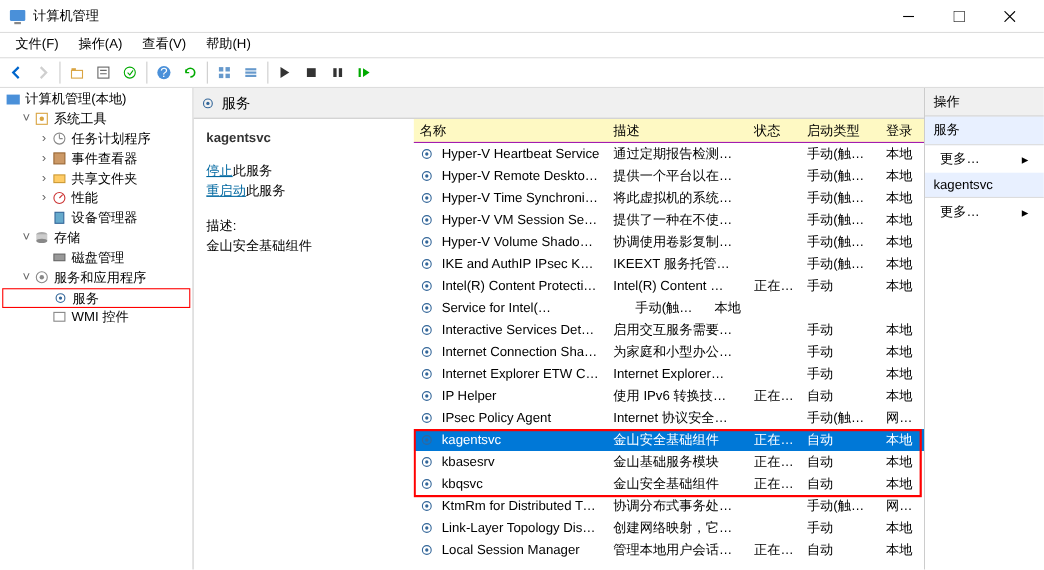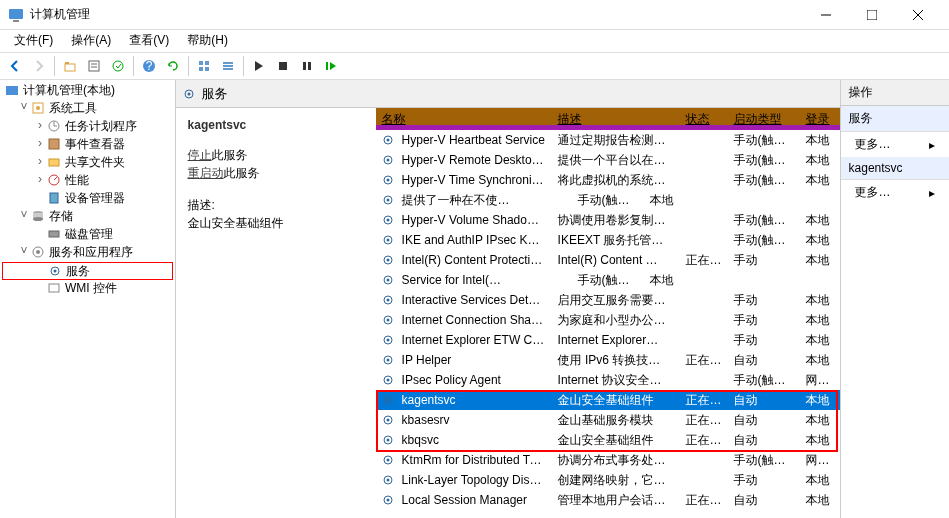--- a/index.html
+++ b/index.html
@@ -20,24 +20,24 @@
 .tnode .tw { width:12px; text-align:center; color:#666; }
 .tnode .ti { width:16px; height:16px; margin-right:3px; display:flex; align-items:center; justify-content:center; }
 .tnode.d1 { padding-left:16px; }
 .tnode.d2 { padding-left:32px; }
 .tnode.sel { border:1px solid #f00; }
 .center { flex:1; display:flex; flex-direction:column; border-right:1px solid #ccc; }
 .chdr { height:28px; background:#f0f0f0; border-bottom:1px solid #ccc; display:flex; align-items:center; padding:0 6px; gap:6px; }
 .cbody { flex:1; display:flex; overflow:hidden; }
 .detail { width:200px; padding:10px 12px; }
 .detail .hd { font-weight:bold; color:#333; margin-bottom:14px; }
-.detail a { color:#404040; text-decoration:underline; cursor:pointer; }
+.detail a { color:#0369a1; text-decoration:underline; cursor:pointer; }
 .detail .blk { margin-bottom:14px; line-height:1.5; }
 .svclist { flex:1; overflow:hidden; position:relative; }
-.cols { display:flex; height:22px; border-bottom:5px solid #a21caf; background:#a16207;text-decoration:underline; }
+.cols { display:flex; height:22px; border-bottom:1px solid #a21caf; background:#fef9c3; }
 .col { padding:3px 6px; border-right:1px solid transparent; }
 .rows { overflow:auto; height:calc(100% - 22px); }
 .row { display:flex; height:20px; align-items:center; }
 .row.sel { background:#0078d7; color:#fff; }
 .row .c { padding:0 6px; overflow:hidden; text-overflow:ellipsis; white-space:nowrap; }
 .row .ri { width:16px; height:16px; margin-left:4px; display:flex; align-items:center; justify-content:center; }
 .hl { position:absolute; border:2px solid #f00; pointer-events:none; }
 .actions { width:110px; padding:0; background:#fff; }
 .actions .ah { background:#f0f0f0; padding:4px 8px; border-bottom:1px solid #ccc; font-weight:normal; }
 .actions .asec { padding:4px 8px; background:#e8f0ff; border-bottom:1px solid #ddd; }
@@ -352,20 +352,21 @@
               <span class="c" style="width:72px">手动(触发…</span>
               <span class="c" style="width:40px">本地</span>
             </div>
             <div class="row">
               <span class="ri">
                 <svg class="gear" viewBox="0 0 14 14">
                   <circle cx="7" cy="7" r="4" fill="none" stroke="#369"></circle>
                   <circle cx="7" cy="7" r="1.5" fill="#369"></circle>
                 </svg>
               </span>
+              <span class="c" style="width:156px">Hyper-V VM Session Ser…</span>
               <span class="c" style="width:128px">提供了一种在不使…</span>
               <span class="c" style="width:48px"></span>
               <span class="c" style="width:72px">手动(触发…</span>
               <span class="c" style="width:40px">本地</span>
             </div>
             <div class="row">
               <span class="ri">
                 <svg class="gear" viewBox="0 0 14 14">
                   <circle cx="7" cy="7" r="4" fill="none" stroke="#369"></circle>
                   <circle cx="7" cy="7" r="1.5" fill="#369"></circle>

